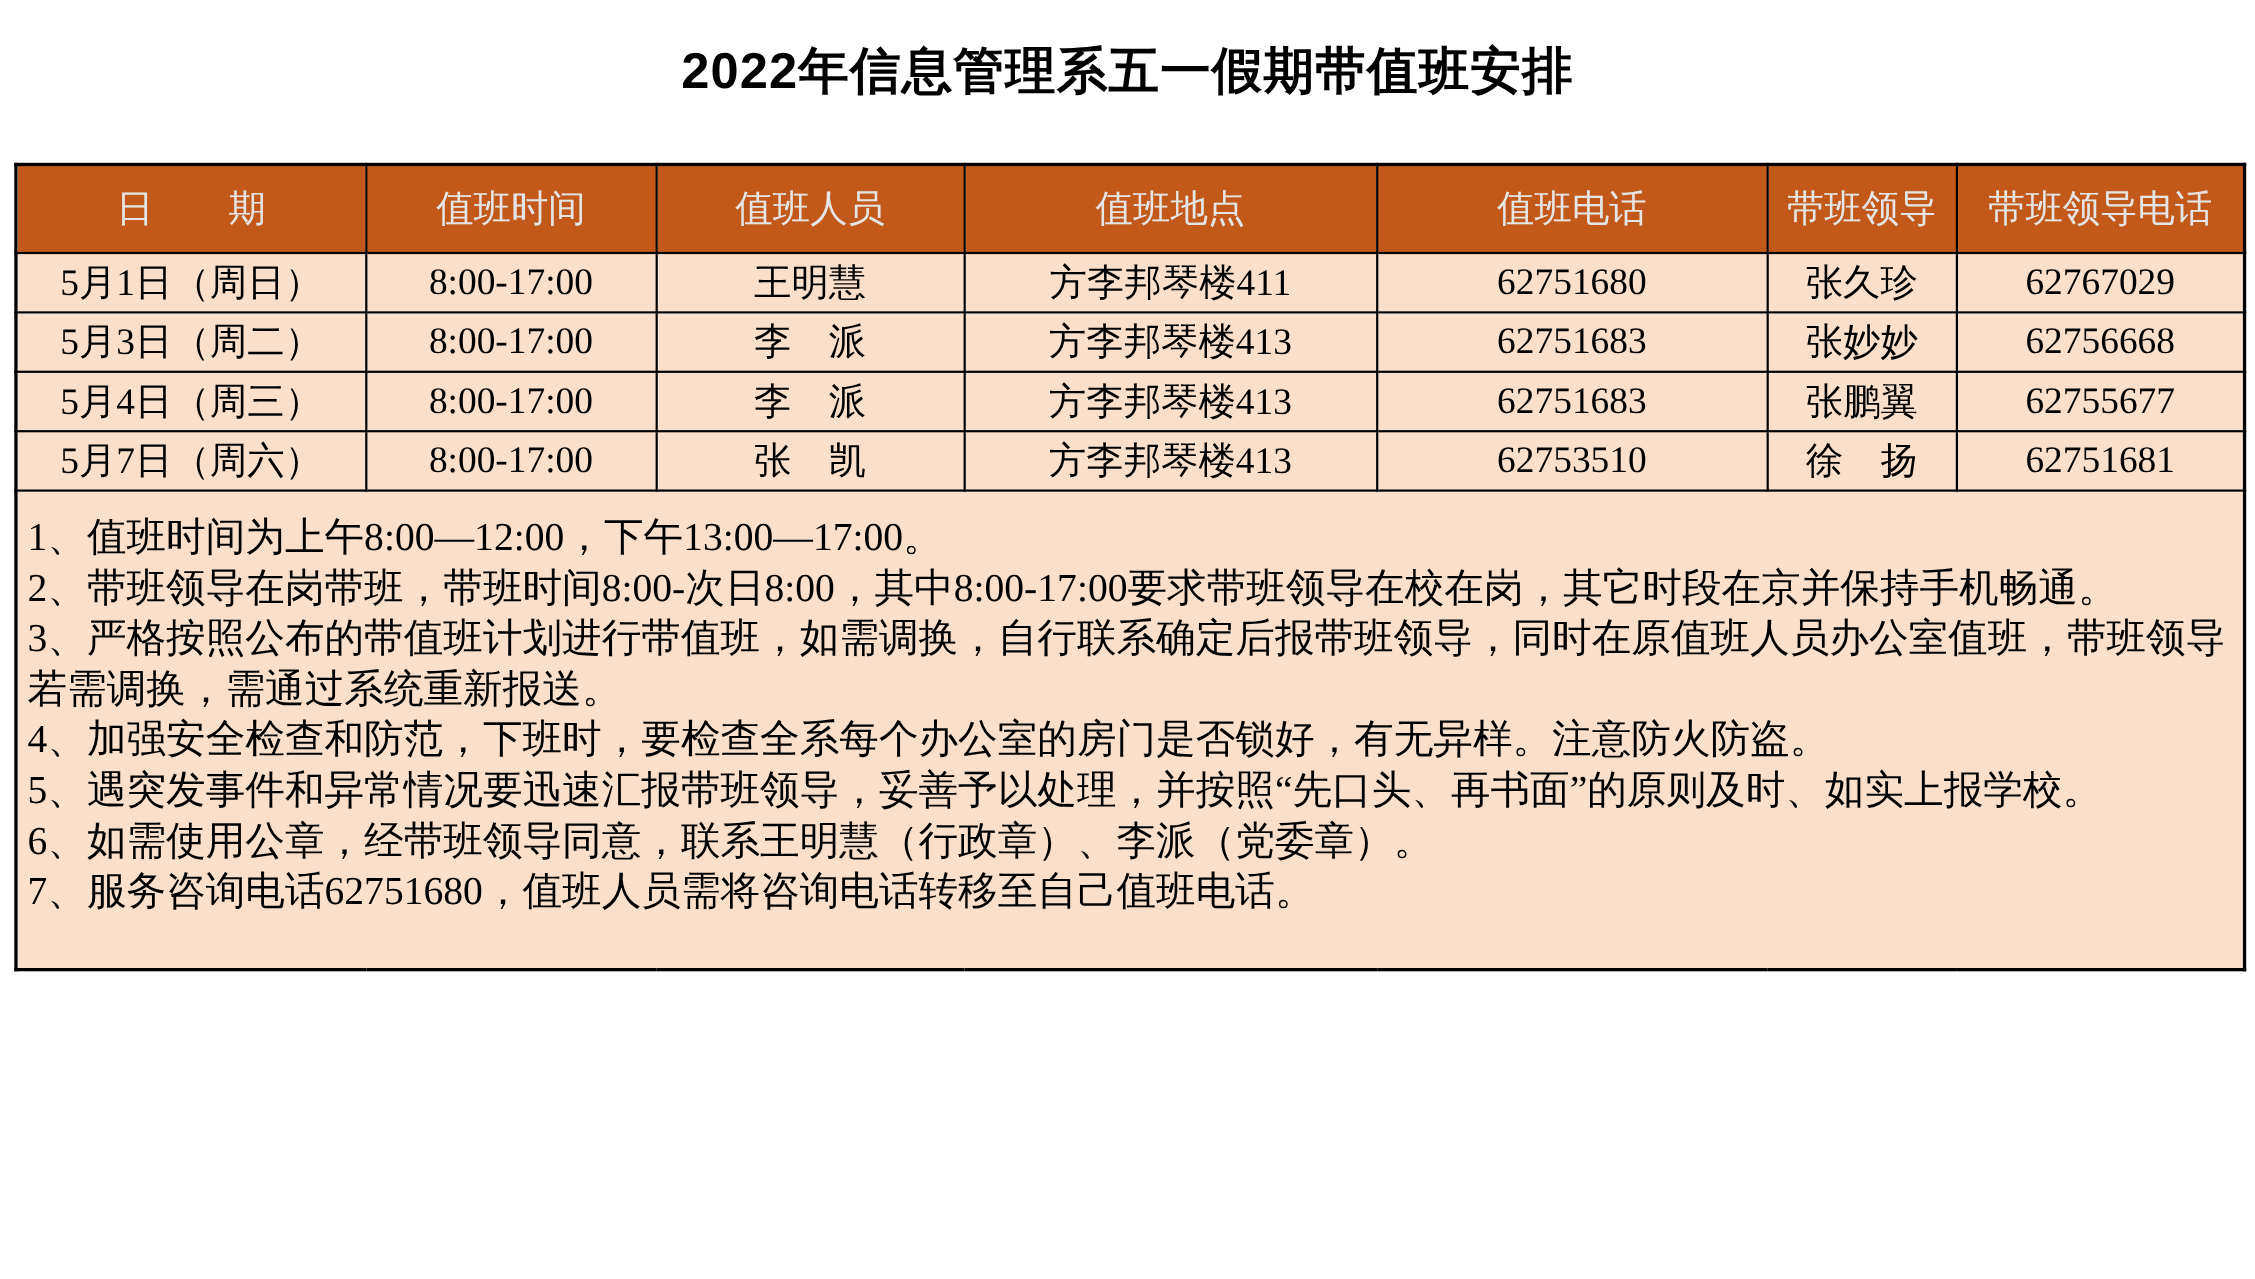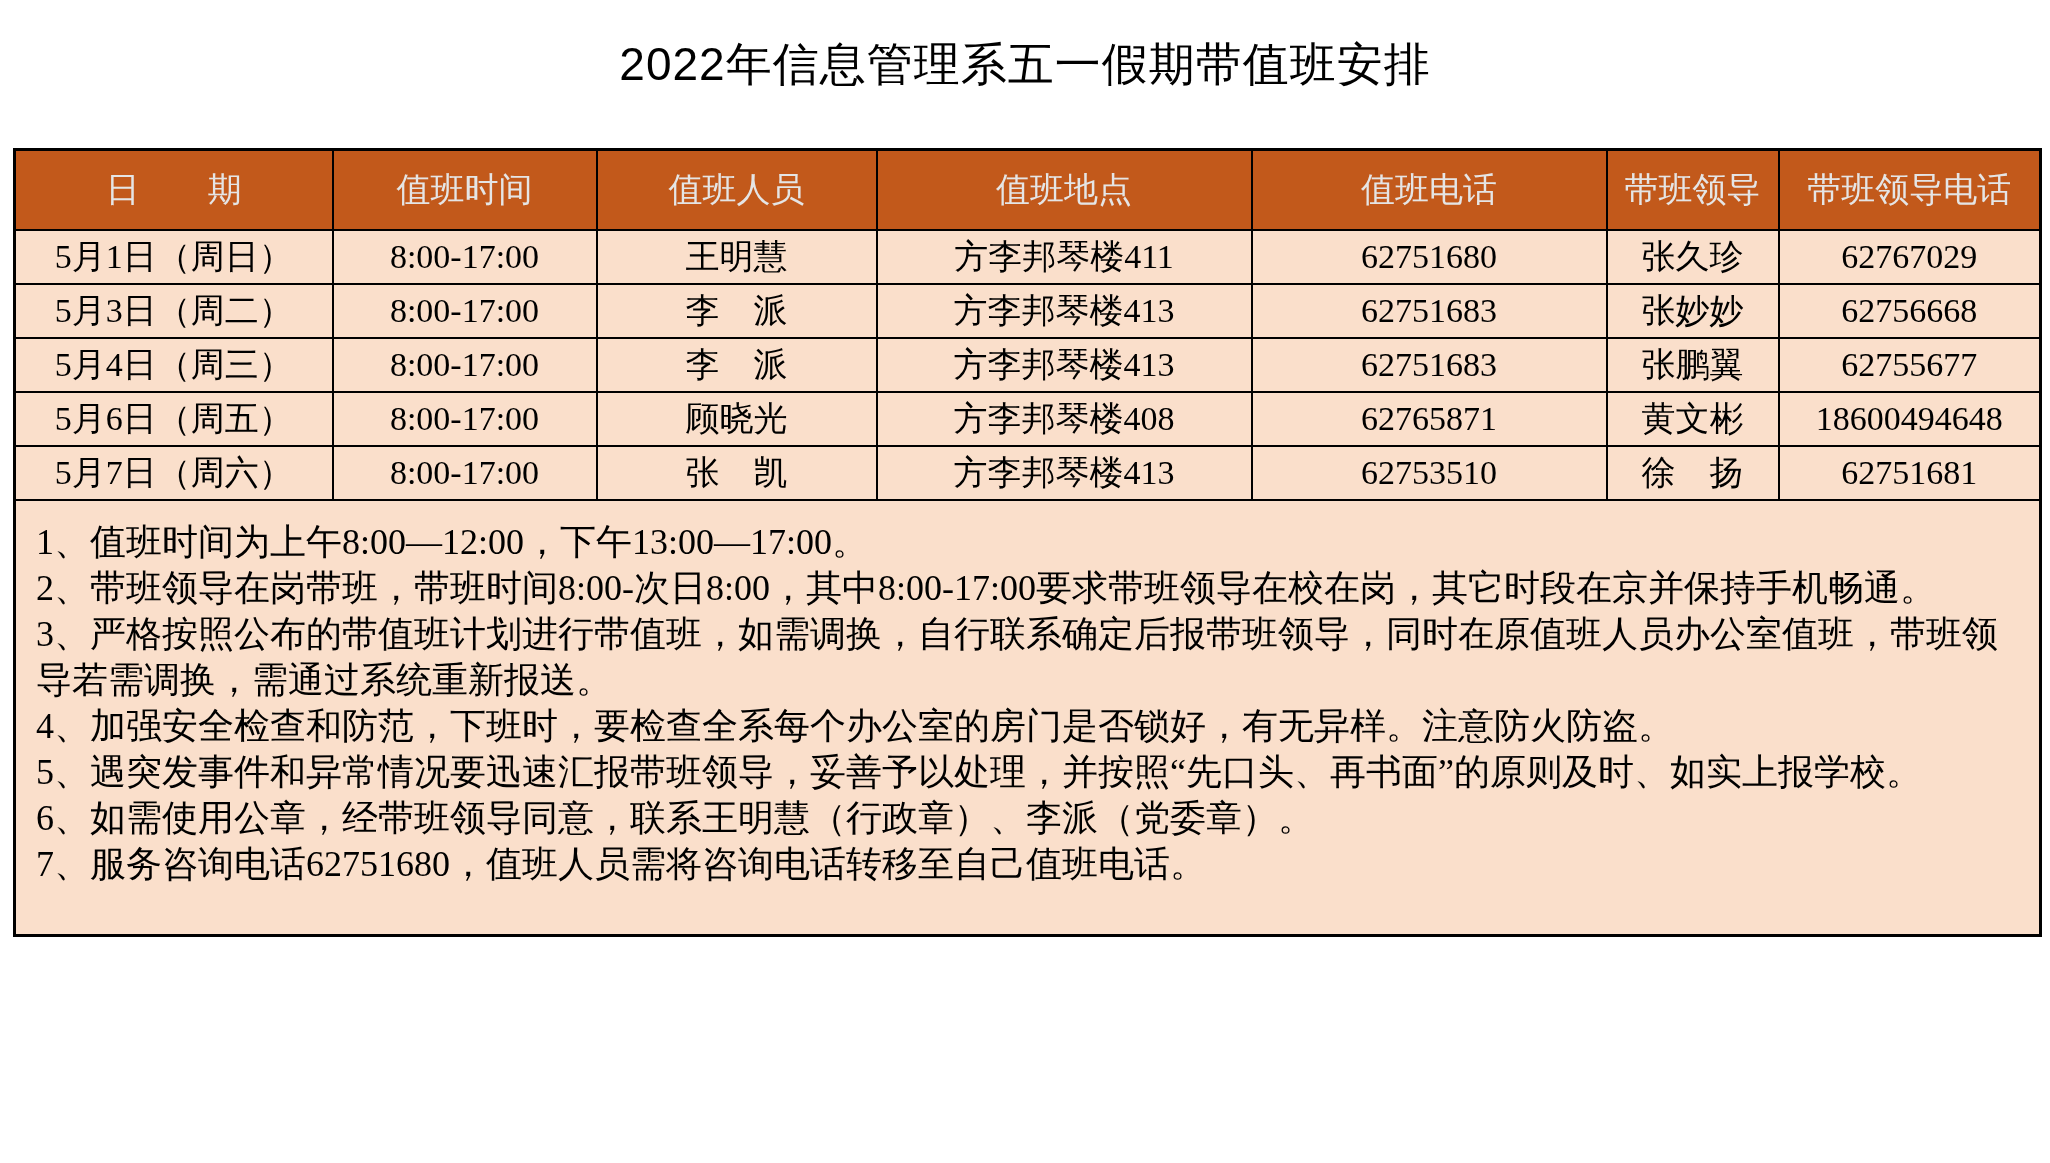--- a/index.html
+++ b/index.html
@@ -14,21 +14,21 @@
     overflow: hidden;
   }
   .title {
     position: absolute;
     top: 34px;
     left: 0;
     width: 100%;
     margin: 0;
     text-align: center;
     font-size: 46px;
-    font-weight: 400;
+    font-weight: 700;
     letter-spacing: 1px;
     font-family: "Liberation Sans", sans-serif;
   }
   table.duty-table {
     position: absolute;
     left: 13px;
     top: 148px;
     width: 2026px;
     border-collapse: collapse;
     table-layout: fixed;
@@ -53,21 +53,21 @@
     background: #FADFCB;
     height: 54px;
     font-size: 34px;
     text-align: center;
     vertical-align: middle;
   }
   .duty-table td.notes-cell {
     height: 436px;
     text-align: left;
     vertical-align: top;
-    padding: 18px 10px 8px 20px;
+    padding: 18px 10px 8px 9px;
     white-space: normal;
   }
   .notes-cell p {
     margin: 0;
     font-size: 36px;
     line-height: 46px;
     word-break: break-all;
   }
 </style>
 </head>
@@ -120,29 +120,20 @@
       <tr>
         <td>5月4日（周三）</td>
         <td>8:00-17:00</td>
         <td>李　派</td>
         <td>方李邦琴楼413</td>
         <td>62751683</td>
         <td>张鹏翼</td>
         <td>62755677</td>
       </tr>
       <tr>
-        <td>5月6日（周五）</td>
-        <td>8:00-17:00</td>
-        <td>顾晓光</td>
-        <td>方李邦琴楼408</td>
-        <td>62765871</td>
-        <td>黄文彬</td>
-        <td>18600494648</td>
-      </tr>
-      <tr>
         <td>5月7日（周六）</td>
         <td>8:00-17:00</td>
         <td>张　凯</td>
         <td>方李邦琴楼413</td>
         <td>62753510</td>
         <td>徐　扬</td>
         <td>62751681</td>
       </tr>
       <tr>
         <td class="notes-cell" colspan="7">

